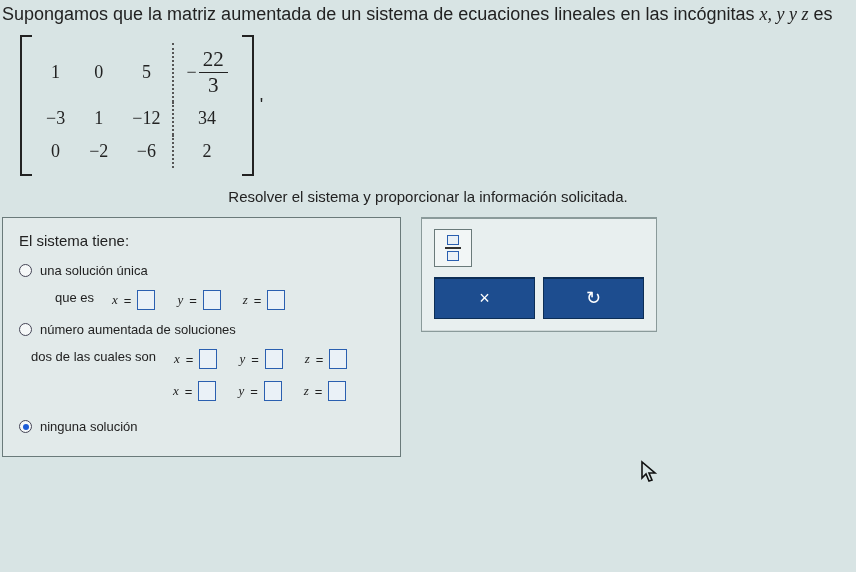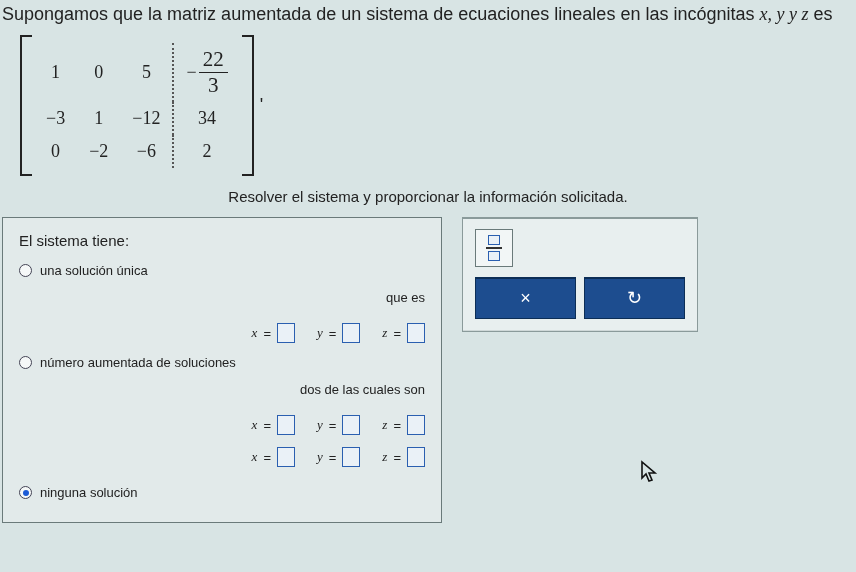--- a/index.html
+++ b/index.html
@@ -58,35 +58,35 @@
 .frac .den { padding-top: 2px; }
 .neg-frac { display: inline-flex; align-items: center; }
 .neg-frac .minus { margin-right: 2px; }
 .apos { margin-left: 6px; font-size: 18px; }
 .subq { font-size: 15px; margin: 8px 0 12px 0; text-align: center; }
 .lower-row { display: flex; gap: 20px; align-items: flex-start; margin-top: 6px; }
 .answer-box {
   border: 1px solid #6a7a7a;
   background: #e2eaea;
   padding: 14px 16px 12px;
-  width: 440px;
+  width: 399px;
 }
 .sec-title { font-size: 15px; margin-bottom: 14px; }
 .radio-row { display: flex; align-items: center; margin: 10px 0; }
 .radio {
   width: 13px; height: 13px; border: 1.5px solid #445; border-radius: 50%;
   display: inline-block; margin-right: 8px; background: #f5f8f8;
   position: relative;
 }
 .radio.selected::after {
   content: ''; position: absolute; left: 2.5px; top: 2.5px;
   width: 6px; height: 6px; border-radius: 50%; background: #1b5bd6;
 }
 .opt-label { font-size: 13px; }
-.indent-row { margin: 12px 0 12px 36px; display: flex; align-items: flex-end; gap: 18px; font-size: 13px; flex-direction: column; }
+.indent-row { margin: 12px 0 12px 36px; display: flex; align-items: flex-start; gap: 18px; font-size: 13px; }
 .eq-group { display: flex; gap: 22px; }
 .eq-item { display: flex; align-items: center; gap: 6px; }
 .eq-item .var { font-style: italic; font-family: 'Times New Roman', serif; }
 .input-box {
   width: 18px; height: 20px; border: 1px solid #2a5fb0;
   background: #eaf1f7; display: inline-block;
 }
 .toolbox {
   border: 1px solid #8a9a9a;
   border-top: 2px solid #8a9a9a;
@@ -194,21 +194,21 @@
           <span>=</span>
           <span class="input-box"></span>
         </span>
       </div>
     </div>
 
     <div class="radio-row">
       <span class="radio"></span>
       <span class="opt-label">número aumentada de soluciones</span>
     </div>
-    <div class="indent-row" style="margin-left:28px;">
+    <div class="indent-row" style="margin-left:12px;">
       <span class="sub-label">dos de las cuales son</span>
       <div class="eq-group">
         <span class="eq-item">
             <span class="var">x</span>
             <span>=</span>
             <span class="input-box"></span>
           </span>
         <span class="eq-item">
             <span class="var">y</span>
             <span>=</span>

